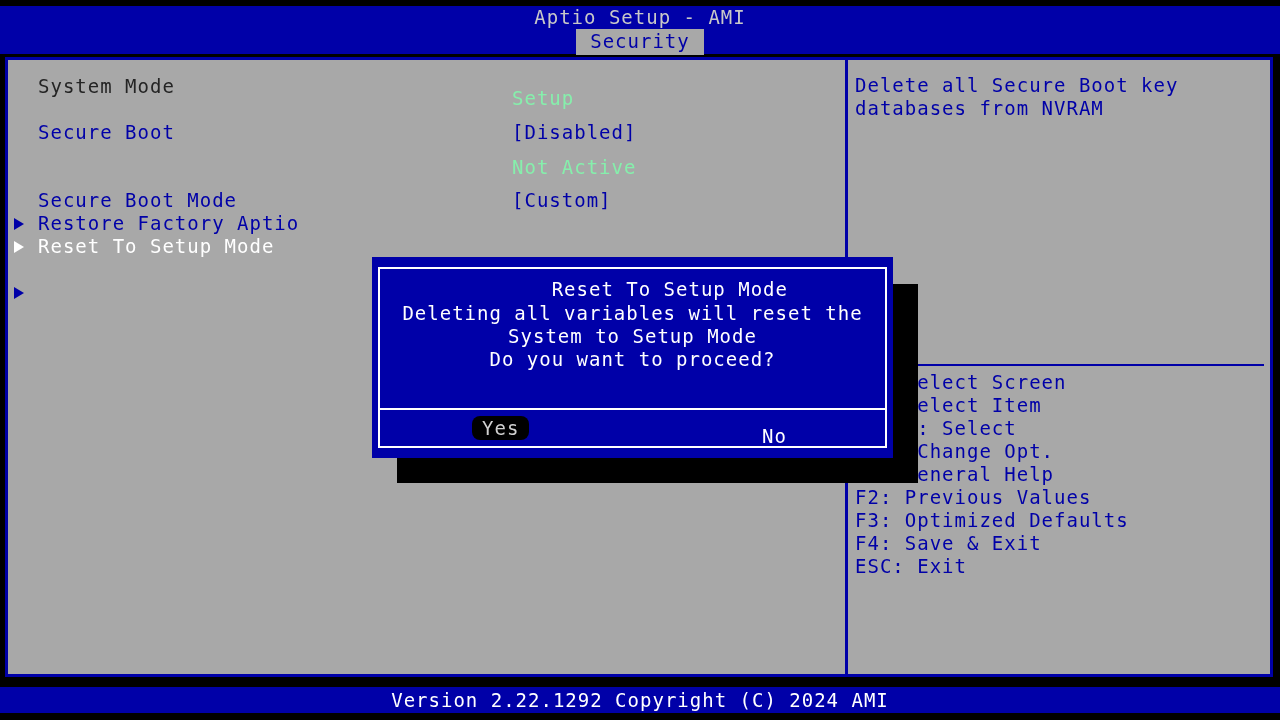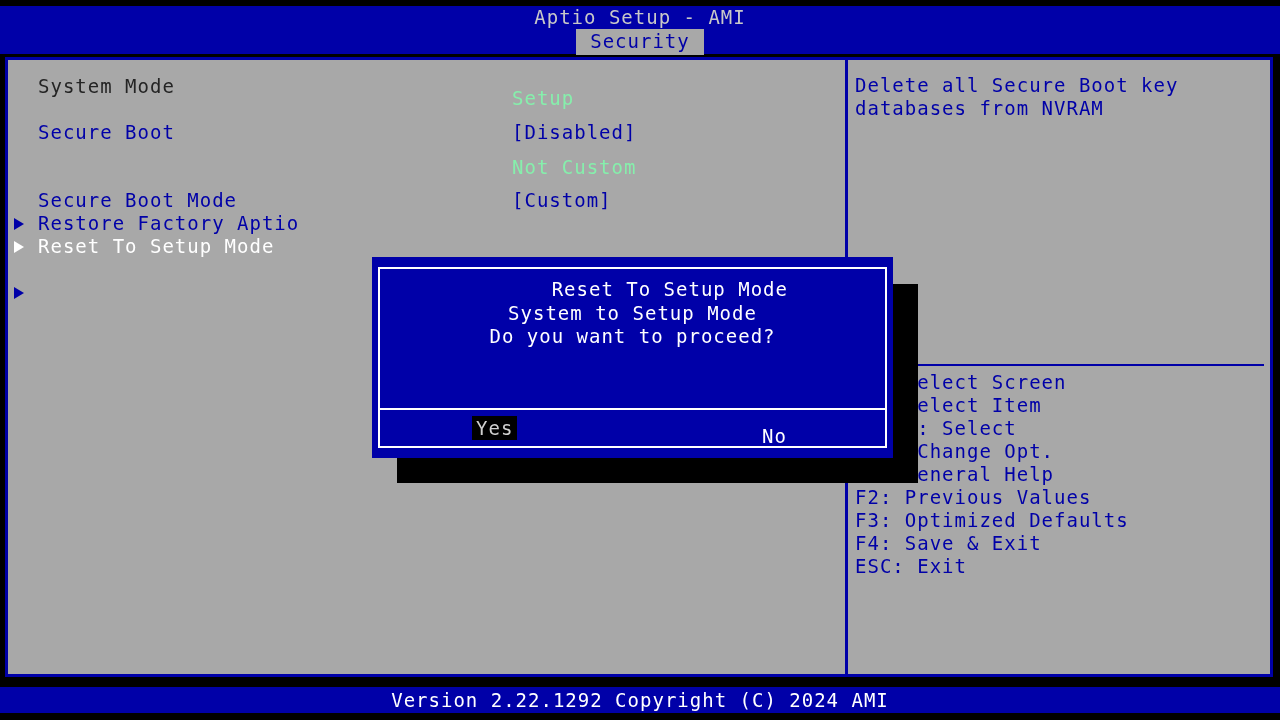--- a/index.html
+++ b/index.html
@@ -239,21 +239,21 @@
   }
   .dlg-btn {
     position: absolute;
     top: 0;
     font-size: 19px;
     letter-spacing: 1px;
     color: #ffffff;
     line-height: 24px;
     white-space: pre;
   }
-  .dlg-btn.yes { left: 92px; background: #000000; padding: 0 4px; color: #d0d0d0; }
+  .dlg-btn.yes { left: 92px; background: #000000; padding: 0 10px; color: #d0d0d0; border-radius: 8px; }
   .dlg-btn.no  { left: 382px; margin-top: 8px; }
 
   
   .footer {
     position: absolute;
     left: 0;
     top: 687px;
     width: 1280px;
     height: 26px;
     background: #0000a8;
@@ -278,21 +278,21 @@
   <div class="tabstrip">
     <div class="tab">Security</div>
   </div>
 
   <div class="panel"></div>
   <div class="vdivider"></div>
 
   <div class="settings">
       <div class="row" style="top: 18px;"><div class="label dim">System Mode</div><div class="value dim">Setup</div></div>
       <div class="row" style="top: 64px;"><div class="label">Secure Boot</div><div class="value">[Disabled]</div></div>
-      <div class="row" style="top: 87px;"><div class="value dim">Not Custom</div></div>
+      <div class="row" style="top: 87px;"><div class="value dim">Not Active</div></div>
       <div class="row" style="top: 132px; text-align: center;"><div class="label">Secure Boot Mode</div><div class="value">[Custom]</div></div>
       <div class="row" style="top: 155px;"><div class="arrow"></div><div class="label">Restore Factory Aptio</div></div>
       <div class="row" style="top: 178px;"><div class="arrow sel"></div><div class="label sel">Reset To Setup Mode</div></div>
       <div class="row" style="top: 224px;"><div class="arrow"></div></div>
     </div>
 
   <div class="help">
       <div class="helpline">Delete all Secure Boot key</div>
       <div class="helpline">databases from NVRAM</div>
     </div>
@@ -313,20 +313,21 @@
     <div class="footer-text">Version 2.22.1292 Copyright (C) 2024 AMI</div>
   </div>
 
 <div class="dlg-shadow"></div>
     <div class="dlg">
     <div class="dlg-inner"></div>
     <div class="dlg-title">
       <span>Reset To Setup Mode</span>
     </div>
     <div class="dlg-body">
+        <div class="dlg-msg">Deleting all variables will reset the</div>
         <div class="dlg-msg">System to Setup Mode</div>
         <div class="dlg-msg">Do you want to proceed?</div>
       </div>
     <div class="dlg-sep"></div>
     <div class="dlg-buttons">
       <div class="dlg-btn yes">Yes</div>
       <div class="dlg-btn no">No</div>
     </div>
   </div>
   </div>

